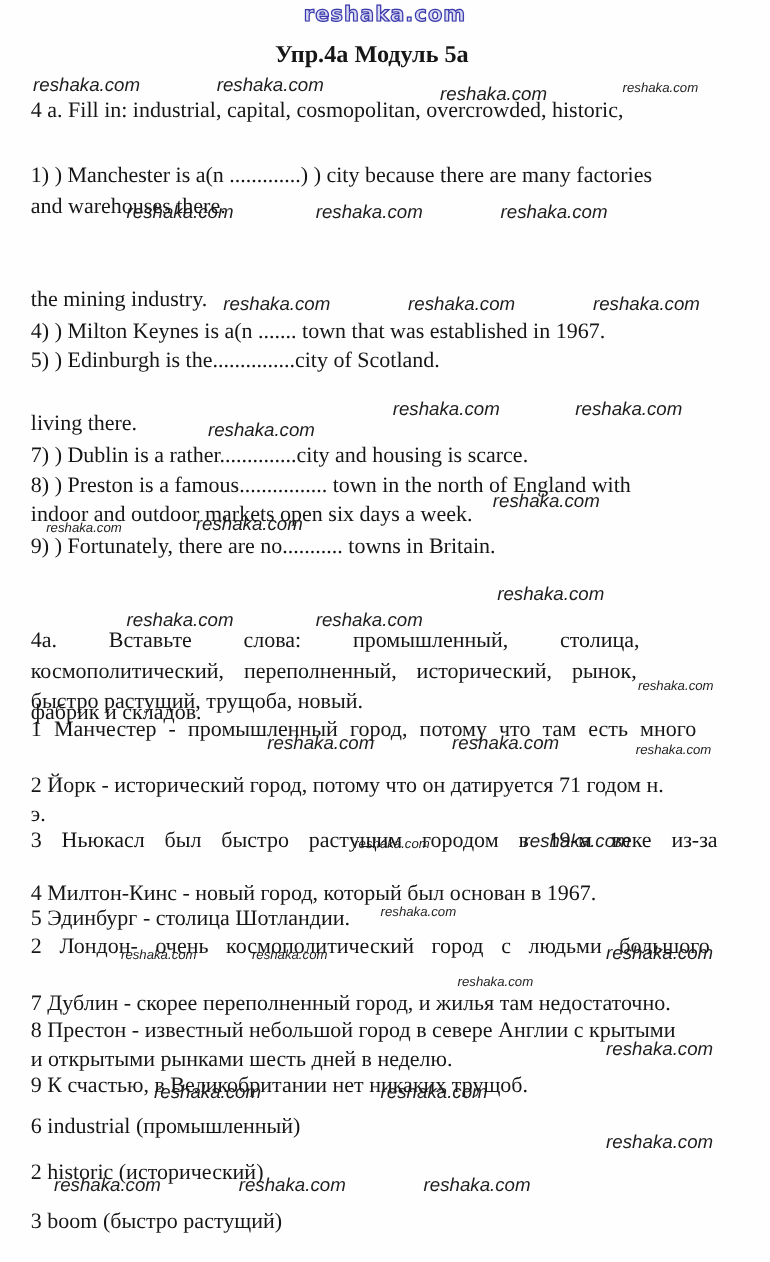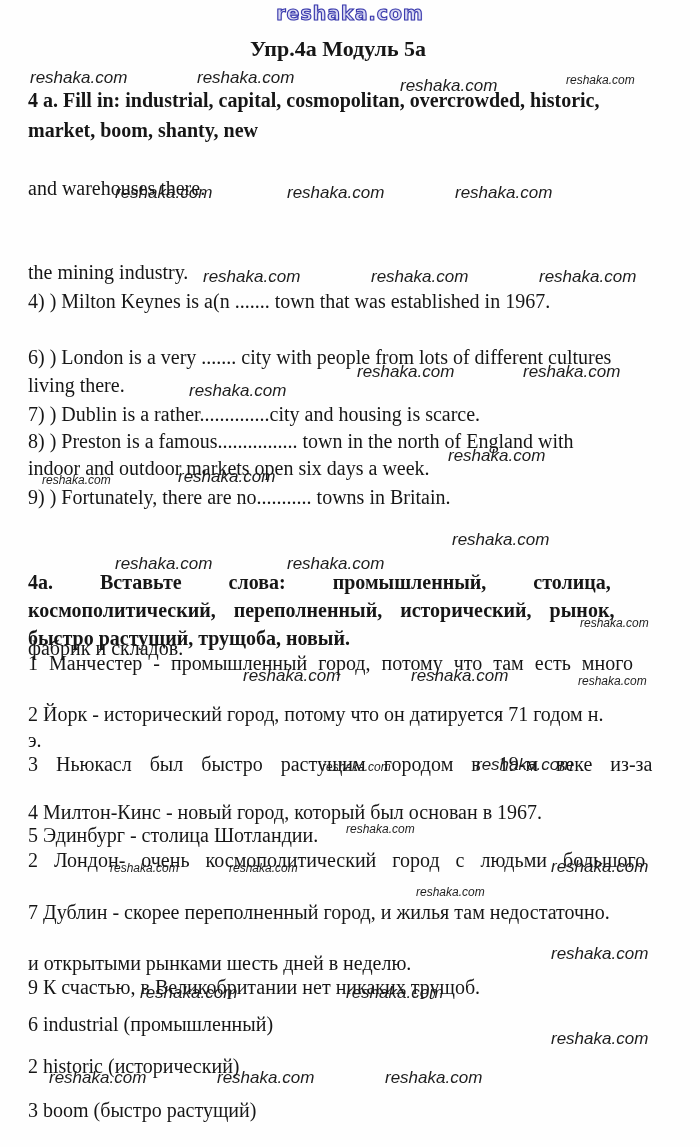--- a/index.html
+++ b/index.html
@@ -11,61 +11,62 @@
     position:absolute;top:2px;left:0;width:700px;text-align:center;
     font-family:"DejaVu Sans","Liberation Sans",sans-serif;font-size:19px;font-weight:bold;
     letter-spacing:1px;color:#d9d9f2;-webkit-text-stroke:1.1px #3a3aad;text-shadow:0 0 1px #3a3aad;
     z-index:1;
   }
   .title{
     position:absolute;top:36px;left:-12px;width:700px;text-align:center;
     font-weight:bold;font-size:22px;z-index:1;
   }
   .ln{position:absolute;left:28px;font-size:20px;line-height:24px;white-space:nowrap;z-index:1;}
-  .b{font-weight:bold;}
+  .b{font-weight:normal;}
   .wm{
     position:absolute;font-family:"Liberation Sans","DejaVu Sans",sans-serif;
     font-size:17px;color:#1d1d1d;white-space:nowrap;z-index:2;
   }
   .wm.sm{font-size:12px;}
 </style>
 </head>
 <body>
 
 <div class="page">
 
   <div class="logo">reshaka.com</div>
   <div class="title">Упр.4а Модуль 5а</div>
 
   <div class="ln b" style="top:88px">4 a. Fill in: industrial, capital, cosmopolitan, overcrowded, historic,</div>
-  <div class="ln b" style="top:118px">market, boom, shanty, new</div>
 
+  <div class="ln" style="top:147px">1) ) Manchester is a(n .............) ) city because there are many factories</div>
   <div class="ln" style="top:176px">and warehouses there.</div>
   <div class="ln" style="top:260px">the mining industry.</div>
   <div class="ln" style="top:289px">4) ) Milton Keynes is a(n ....... town that was established in 1967.</div>
-  <div class="ln" style="top:345px">6) ) London is a very ....... city with people from lots of different cultures</div>
+  <div class="ln" style="top:316px">5) ) Edinburgh is the...............city of Scotland.</div>
   <div class="ln" style="top:373px">living there.</div>
   <div class="ln" style="top:402px">7) ) Dublin is a rather..............city and housing is scarce.</div>
   <div class="ln" style="top:429px">8) ) Preston is a famous................ town in the north of England with</div>
   <div class="ln" style="top:456px">indoor and outdoor markets open six days a week.</div>
   <div class="ln" style="top:485px">9) ) Fortunately, there are no........... towns in Britain.</div>
 
   <div class="ln b" style="top:570px;word-spacing:42px">4а. Вставьте слова: промышленный, столица,</div>
   <div class="ln b" style="top:626px">быстро растущий, трущоба, новый.</div>
   <div class="ln b" style="top:598px;word-spacing:13px">космополитический, переполненный, исторический, рынок,</div>
 
   <div class="ln" style="top:651px;word-spacing:6px">1 Манчестер - промышленный город, потому что там есть много</div>
   <div class="ln" style="top:636px">фабрик и складов.</div>
   <div class="ln" style="top:702px">2 Йорк - исторический город, потому что он датируется 71 годом н.</div>
   <div class="ln" style="top:728px">э.</div>
   <div class="ln" style="top:752px;word-spacing:13px">3 Ньюкасл был быстро растущим городом в 19-м веке из-за</div>
   <div class="ln" style="top:800px">4 Милтон-Кинс - новый город, который был основан в 1967.</div>
   <div class="ln" style="top:823px">5 Эдинбург - столица Шотландии.</div>
   <div class="ln" style="top:848px;word-spacing:11px">2 Лондон- очень космополитический город с людьми большого</div>
   <div class="ln" style="top:900px">7 Дублин - скорее переполненный город, и жилья там недостаточно.</div>
+  <div class="ln" style="top:925px">8 Престон - известный небольшой город в севере Англии с крытыми</div>
   <div class="ln" style="top:951px">и открытыми рынками шесть дней в неделю.</div>
   <div class="ln" style="top:975px">9 К счастью, в Великобритании нет никаких трущоб.</div>
 
   <div class="ln" style="top:1012px">6 industrial (промышленный)</div>
   <div class="ln" style="top:1054px">2 historic (исторический)</div>
   <div class="ln" style="top:1098px">3 boom (быстро растущий)</div>
 
   <i class="wm" style="left:30px;top:68px">reshaka.com</i>
   <i class="wm" style="left:197px;top:68px">reshaka.com</i>
   <i class="wm" style="left:400px;top:76px">reshaka.com</i>

